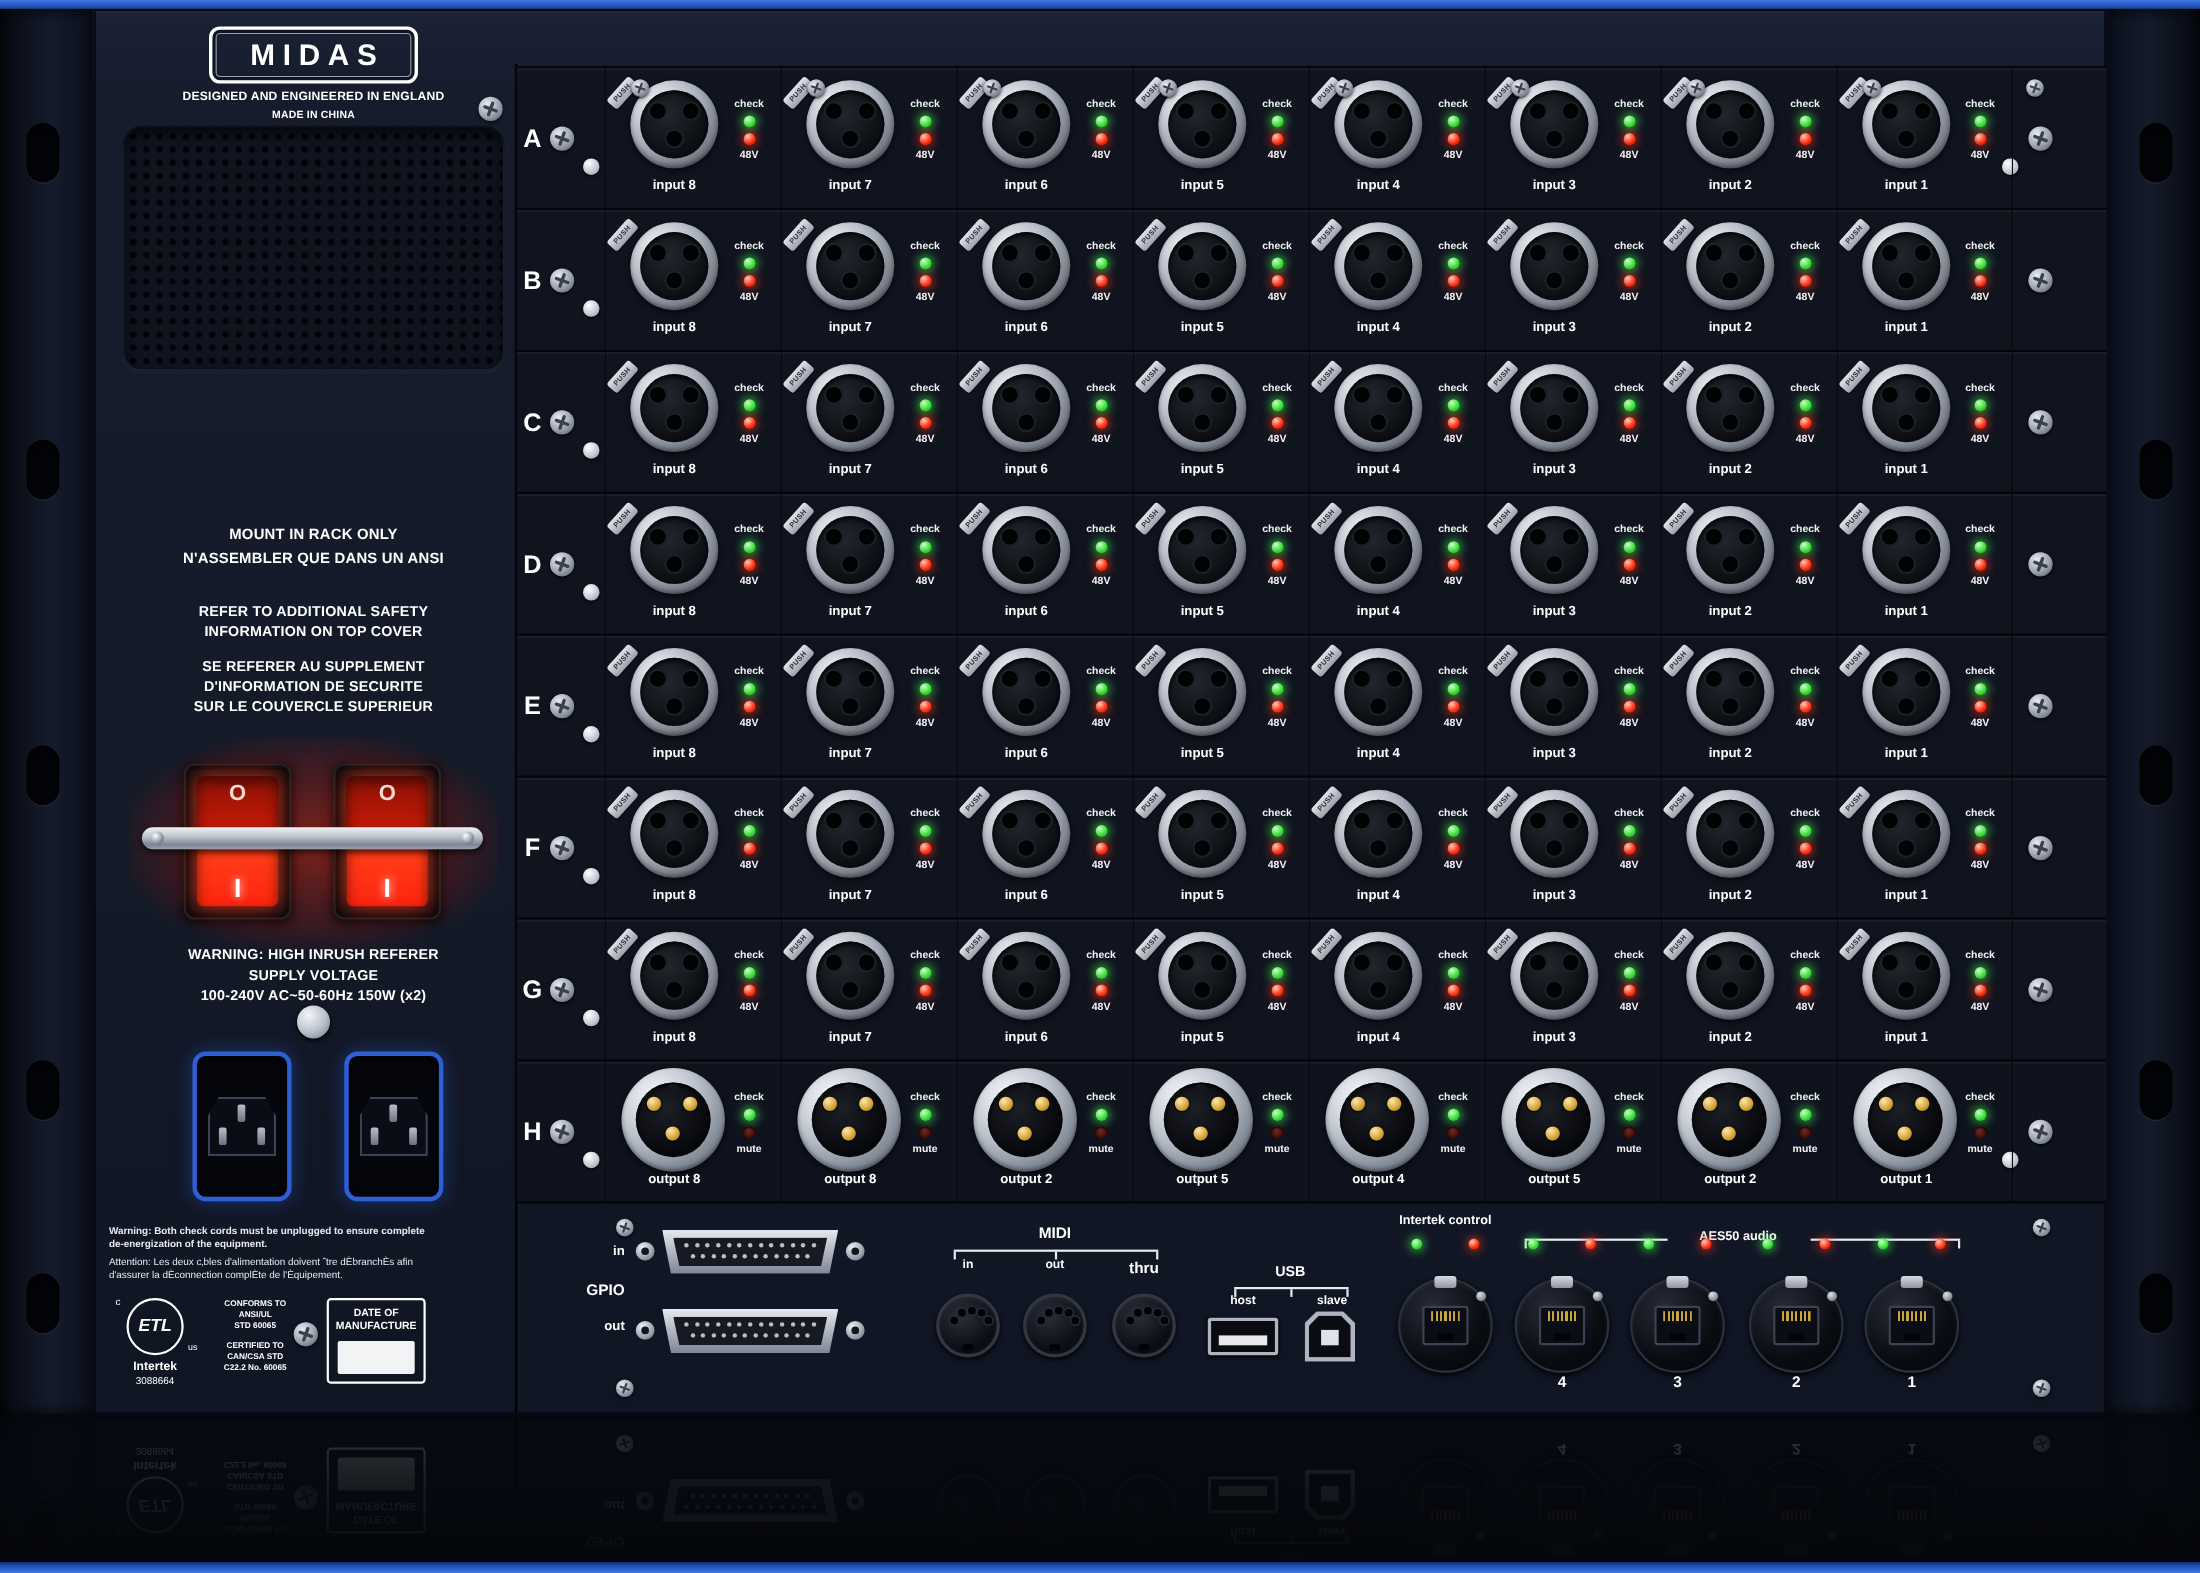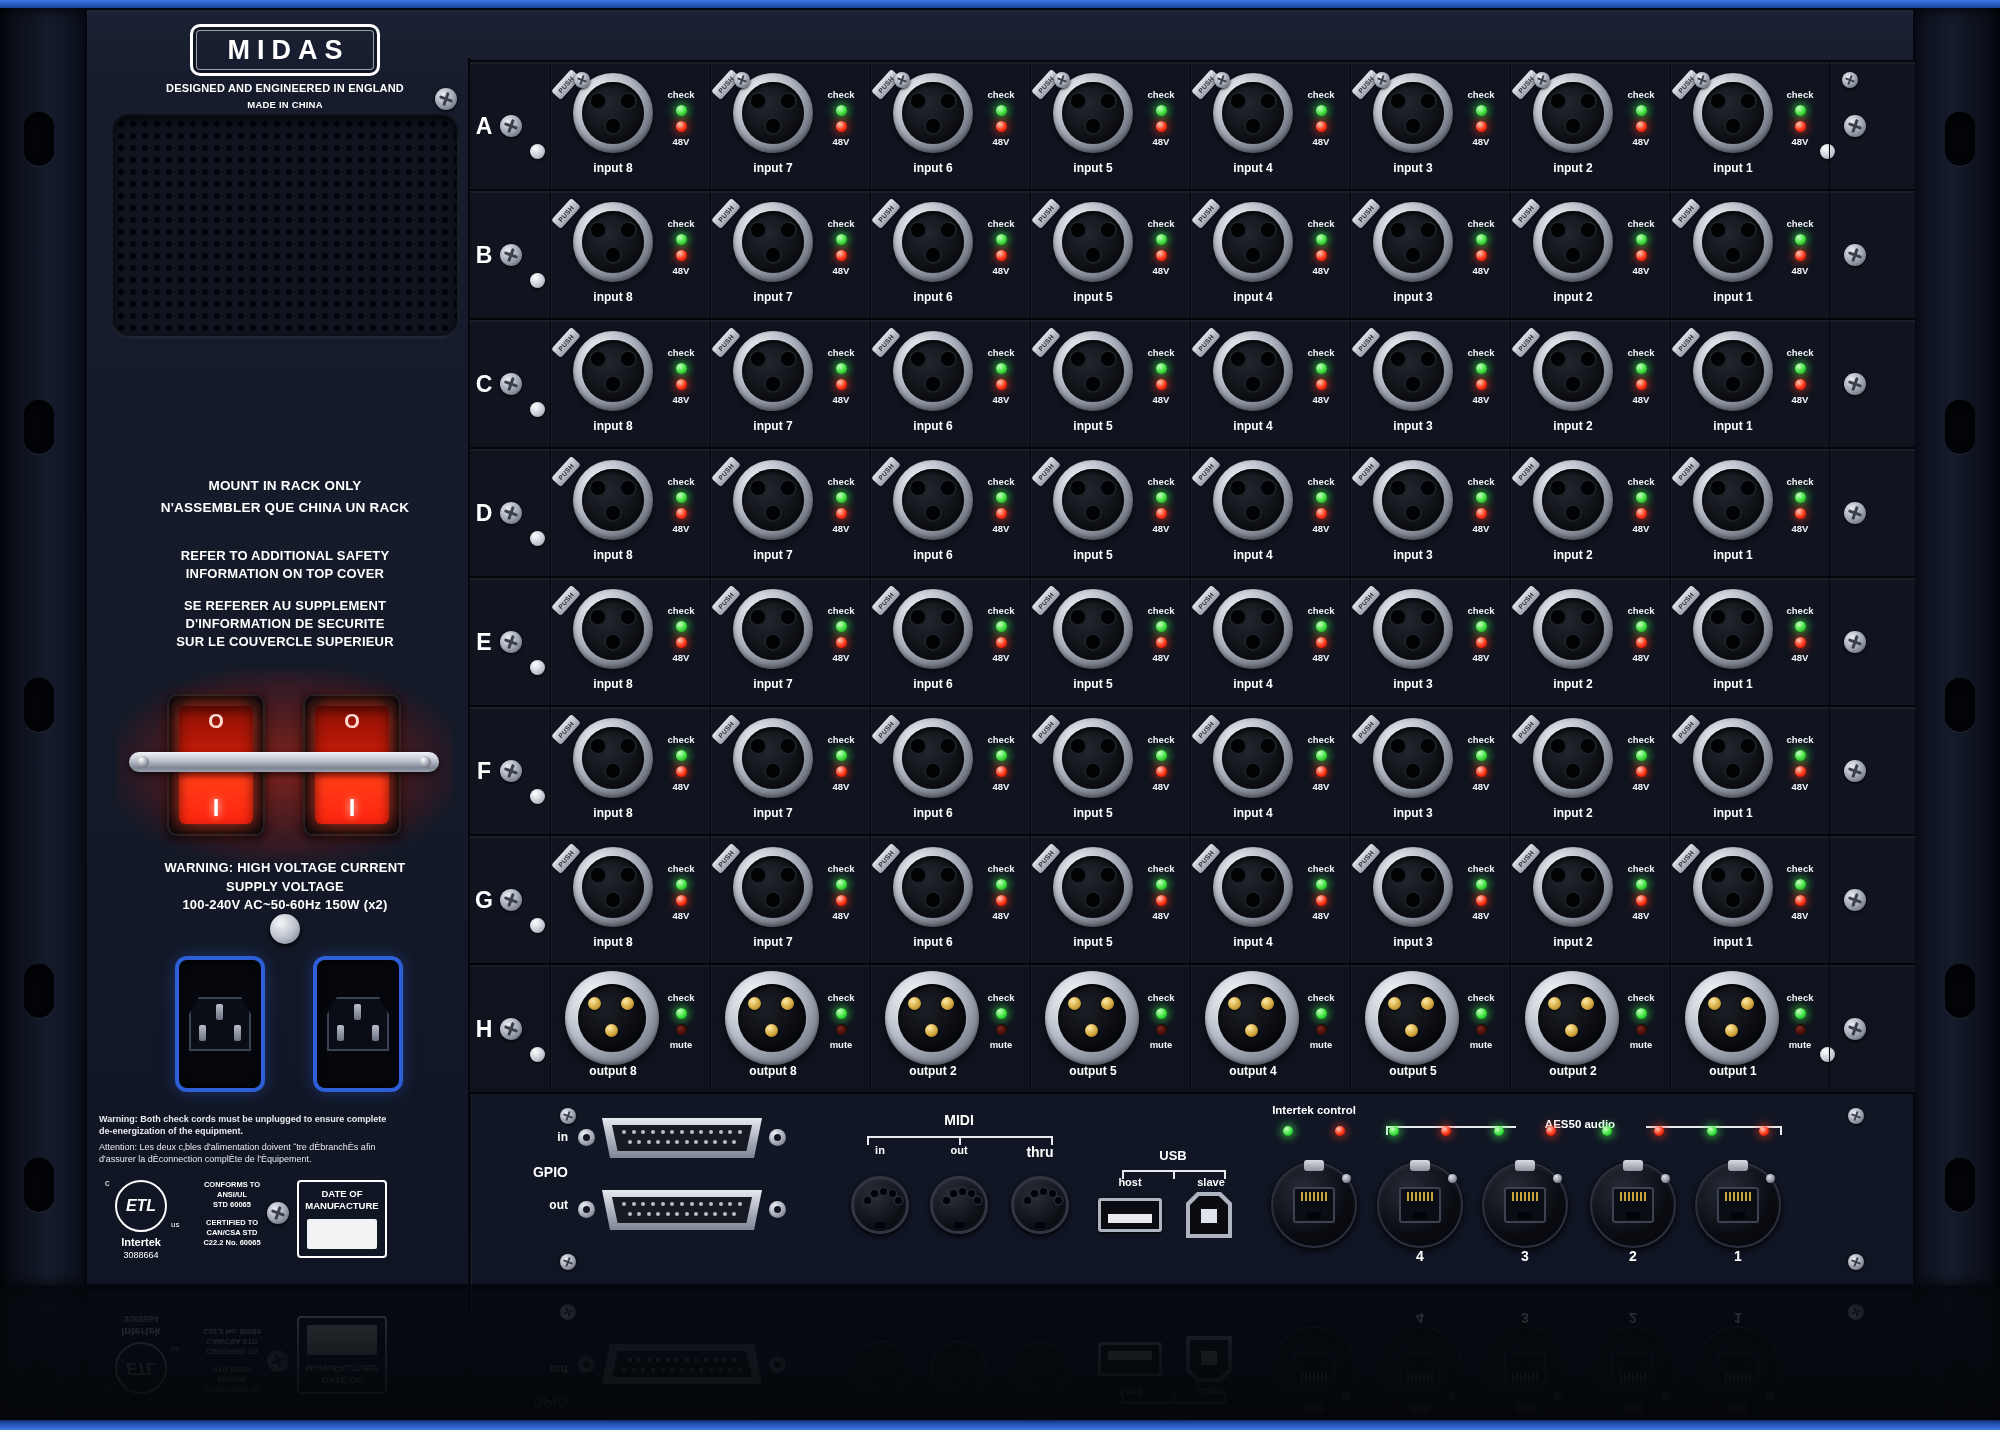--- a/index.html
+++ b/index.html
@@ -240,21 +240,21 @@
       <section>
         <div class="screw" style="left:350px;top:80px"></div>
         <div class="logo">
           <span>MIDAS</span>
         </div>
         <div class="lp-text t1">DESIGNED AND ENGINEERED IN ENGLAND</div>
         <div class="lp-text t2">MADE IN CHINA</div>
         <div class="grille"></div>
 
         <div class="lp-text m1">MOUNT IN RACK ONLY</div>
-        <div class="lp-text m2">N'ASSEMBLER QUE CHINA UN RACK</div>
+        <div class="lp-text m2">N'ASSEMBLER QUE DANS UN ANSI</div>
         <div class="lp-text s1">REFER TO ADDITIONAL SAFETY</div>
         <div class="lp-text s2">INFORMATION ON TOP COVER</div>
         <div class="lp-text s3">SE REFERER AU SUPPLEMENT</div>
         <div class="lp-text s4">D'INFORMATION DE SECURITE</div>
         <div class="lp-text s5">SUR LE COUVERCLE SUPERIEUR</div>
 
         <div class="sw-wrap">
           <div class="sw-glow"></div>
           <div class="rocker one">
             <div class="face"></div>
@@ -262,21 +262,21 @@
             <span class="i">I</span>
           </div>
           <div class="rocker two">
             <div class="face"></div>
             <span class="o">O</span>
             <span class="i">I</span>
           </div>
           <div class="guard"></div>
         </div>
 
-        <div class="lp-text i1">WARNING: HIGH VOLTAGE CURRENT</div>
+        <div class="lp-text i1">WARNING: HIGH INRUSH REFERER</div>
         <div class="lp-text i2">SUPPLY VOLTAGE</div>
         <div class="lp-text i3">100-240V  AC~50-60Hz 150W (x2)</div>
 
         <div class="round-btn"></div>
 
         <div class="iec one">
           <div class="face">
             <span class="pin pe"></span>
             <span class="pin pl"></span>
             <span class="pin pn"></span>

